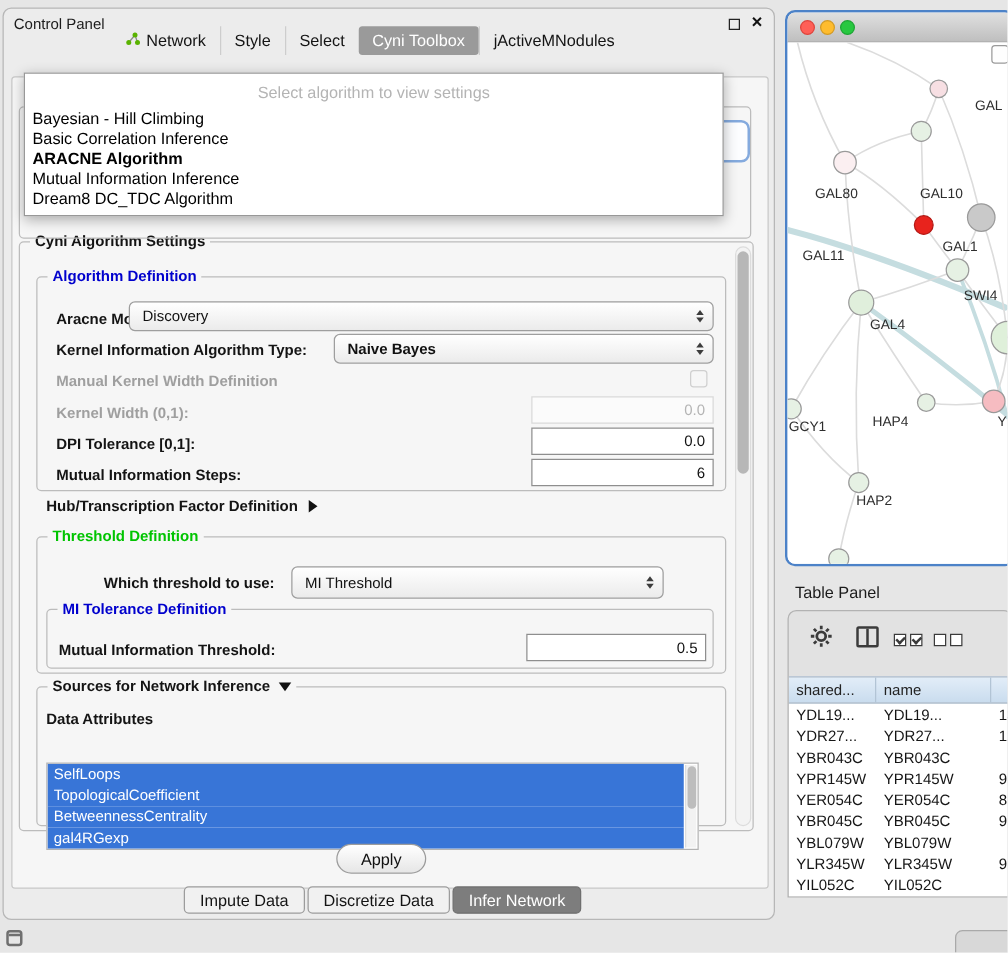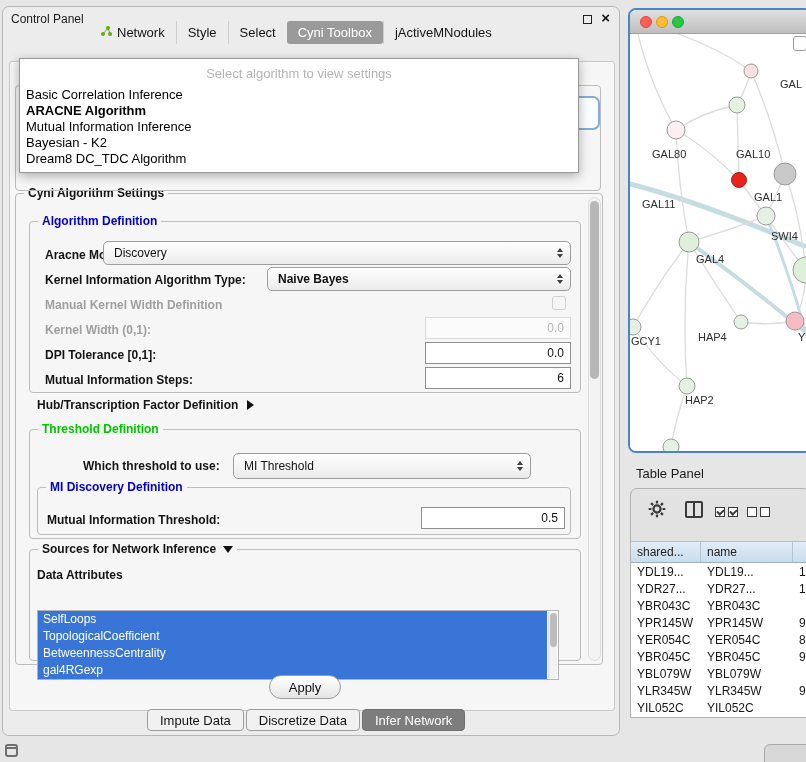--- a/index.html
+++ b/index.html
@@ -132,24 +132,24 @@
       </div>
 
     <div class="cp-content"></div>
 
     <div class="groupbox ghost" style="left:12px;top:78px;width:586px;height:106px;"></div>
     <div class="focus-box"></div>
 
     <div class="popup">
       <div class="pop-head">Select algorithm to view settings</div>
       <div>
+          <div class="pop-item">Bayesian - Hill Climbing</div>
           <div class="pop-item">Basic Correlation Inference</div>
           <div class="pop-item sel">ARACNE Algorithm</div>
           <div class="pop-item">Mutual Information Inference</div>
-          <div class="pop-item">Bayesian - K2</div>
           <div class="pop-item">Dream8 DC_TDC Algorithm</div>
         </div>
     </div>
 
     <div class="groupbox" style="left:12px;top:186px;width:588px;height:472px;">
       <span class="legend">Cyni Algorithm Settings</span>
     </div>
 
     <div class="groupbox" style="left:26px;top:214px;width:552px;height:172px;">
       <span class="legend blue">Algorithm Definition</span>
@@ -197,21 +197,21 @@
     <span class="lbl" style="left:80px;top:452px;">Which threshold to use:</span>
     <div class="combo" style="left:230px;top:446px;width:298px;height:26px;">
       <span>MI Threshold</span>
       <span class="arrows">
           <span class="tri-up"></span>
           <span class="tri-dn"></span>
         </span>
     </div>
 
     <div class="groupbox" style="left:34px;top:480px;width:534px;height:48px;">
-      <span class="legend blue">MI Discovery Definition</span>
+      <span class="legend blue">MI Tolerance Definition</span>
     </div>
     <span class="lbl" style="left:44px;top:506px;">Mutual Information Threshold:</span>
     <div class="field" style="left:418px;top:500px;width:144px;">0.5</div>
 
     <div class="groupbox" style="left:26px;top:542px;width:552px;height:112px;">
       <span class="legend">
         <span>Sources for Network Inference</span>
         <span class="tri-down"></span>
       </span>
     </div>

